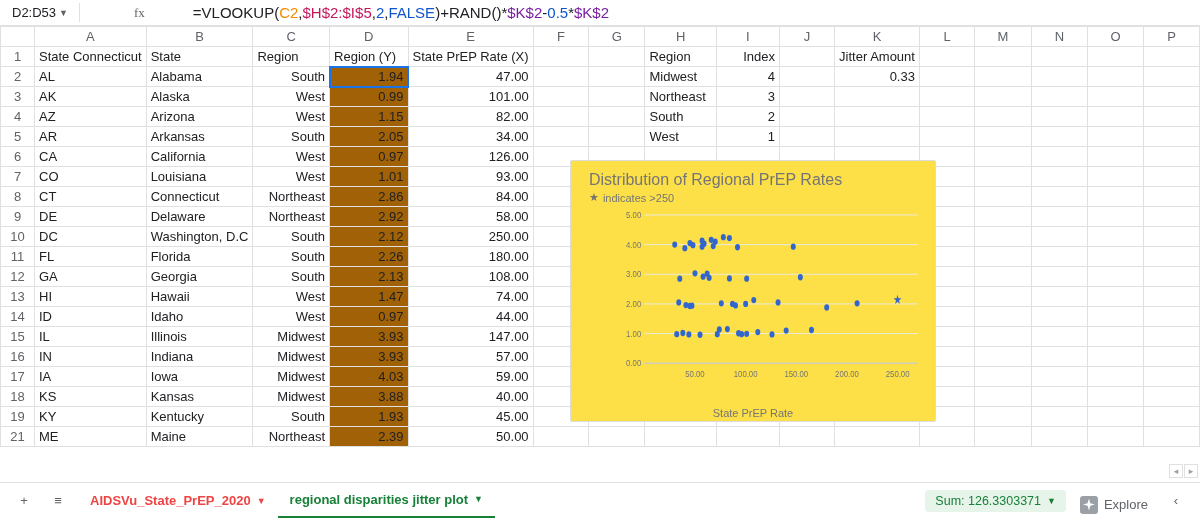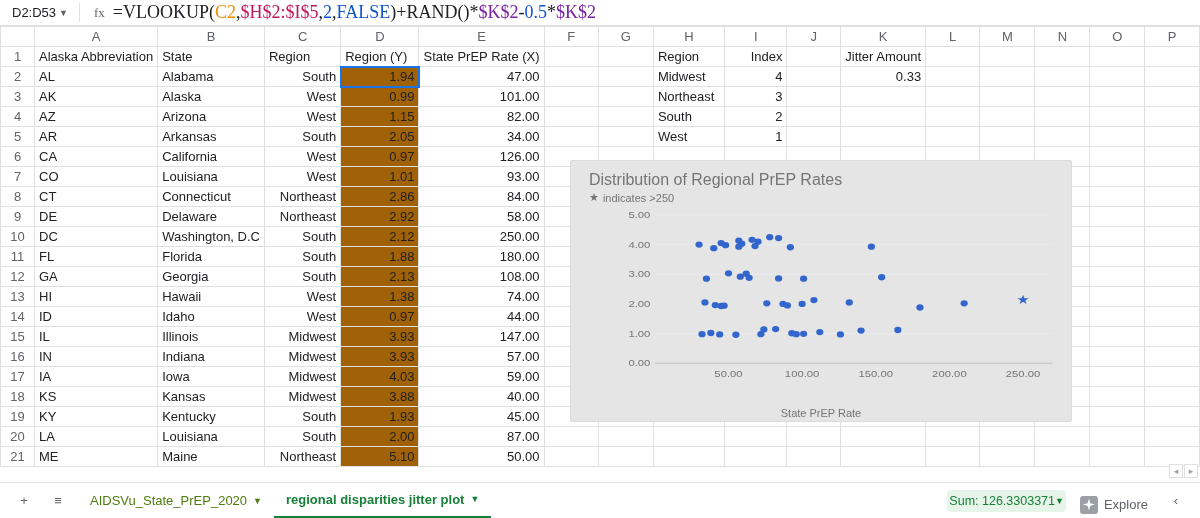--- a/index.html
+++ b/index.html
@@ -1,24 +1,24 @@
 <!DOCTYPE html>
 <html><head>
 <meta charset="utf-8">
 <style>
   * { box-sizing: border-box; }
   html, body { margin: 0; padding: 0; height: 100%; font-family: Arial, Helvetica, sans-serif; font-size: 13px; color: #202124; background: #fff; overflow: hidden; }
   
   
-  .formula-bar { display: flex; align-items: center; height: 26px; border-bottom: 1px solid #e0e0e0; padding: 0 6px; font-size: 13px; }
+  .formula-bar { display: flex; align-items: center; height: 26px; border-bottom: 1px solid #e0e0e0; padding: 0 6px; font-size: 13px; gap: 40px; }
   .name-box-wrap { display: flex; align-items: center; gap: 3px; padding: 2px 6px; border-right: 1px solid #e0e0e0; margin-right: 6px; min-width: 74px; }
   .name-box { font-size: 13px; color: #202124; }
   .name-dd { color: #5f6368; font-size: 9px; }
   .fx { font-family: serif; color: #5f6368; margin: 0 8px; }
-  .formula { font-family: Liberation Serif, serif; font-size: 18px; flex: 1; white-space: nowrap; }
+  .formula { font-family: Liberation Sans, sans-serif; font-size: 15px; flex: 1; white-space: nowrap; }
   .tok-fn { color: #202124; }
   .tok-cell { color: #f28b00; }
   .tok-range { color: #c2185b; }
   .tok-num { color: #1155cc; }
   .tok-bool { color: #1155cc; }
   .tok-k { color: #7b1fa2; }
 
   
   .grid-wrap { position: relative; overflow: auto; height: calc(100% - 26px - 36px); }
   table.grid { border-collapse: collapse; table-layout: fixed; font-size: 13px; }
@@ -28,36 +28,36 @@
   table.grid .rowhead { position: sticky; left: 0; background: #fff; text-align: center; width: 34px; min-width: 34px; max-width: 34px; }
   table.grid .corner { left: 0; top: 0; z-index: 3; }
   .colA { width: 84px; } .colB { width: 102px; } .colC { width: 82px; } .colD { width: 82px; } .colE { width: 118px; }
   .colX { width: 74px; }
   .right { text-align: right !important; }
   .sel-col { background: #e8eaed; border-bottom: 1px solid #e0e0e0; }
   .sel-cell { outline: 2px solid #1a73e8; outline-offset: -1px; background: #e8f0fe; }
   .sel-range { background: #a16207; }
 
   
-  .chart { position: absolute; left: 570px; top: 134px; width: 502px; height: 262px; border: 1px solid #dadce0; background: #e5e5e5; border-radius: 2px; overflow: hidden; }
+  .chart { position: absolute; left: 570px; top: 134px; width: 366px; height: 262px; border: 1px solid #dadce0; background: #fde047; border-radius: 2px; overflow: hidden; }
   .chart-title { font-size: 16px; color: #757575; padding: 10px 18px 0 18px; }
   .chart-sub { font-size: 11px; color: #757575; padding: 2px 18px 0 18px; display: flex; align-items: center; gap: 4px; }
   .chart-plot { position: absolute; left: 50px; top: 50px; right: 14px; bottom: 40px; }
   .chart-plot svg { width: 100%; height: 100%; }
   .chart-xlabel { position: absolute; left: 0; right: 0; bottom: 2px; text-align: center; font-size: 11px; color: #757575; }
 
   
   .tabbar { display: flex; align-items: center; height: 36px; border-top: 1px solid #e0e0e0; padding: 0 10px; font-size: 13px; gap: 6px; background: #fff; position: relative; }
   .tabbar .tab-btn { display: flex; align-items: center; justify-content: center; width: 28px; height: 28px; color: #5f6368; cursor: pointer; border-radius: 4px; }
-  .sheet-tab { display: flex; align-items: center; gap: 6px; padding: 0 12px; height: 36px; cursor: pointer; color: #4d7c0f; }
+  .sheet-tab { display: flex; align-items: center; gap: 6px; padding: 0 12px; height: 36px; cursor: pointer; color: #ef4444; font-weight: bold; }
   .sheet-tab.active { color: #188038; border-bottom: 3px solid #188038; margin-bottom: -1px; font-weight: 700; }
   .sheet-tab.active .dd { color: #188038; }
   .sheet-tab .dd { font-size: 9px; }
   .tabbar .spacer { flex: 1; }
-  .sum-chip { background: #e6f4ea; color: #188038; padding: 4px 2px; border-radius: 4px; display: flex; align-items: center; font-size: 12.5px; }
+  .sum-chip { background: #e6f4ea; color: #188038; padding: 4px 10px; border-radius: 4px; display: flex; align-items: center; gap: 6px; font-size: 12.5px; }
   .explore-btn { display: flex; align-items: center; gap: 6px; padding: 4px 8px; color: #5f6368; cursor: pointer; margin-top: 8px; }
   .explore-icon { width: 18px; height: 18px; background: #9aa0a6; border-radius: 3px; position: relative; }
   .explore-icon:before { content: ""; position: absolute; inset: 3px; background: #fff; clip-path: polygon(50% 0, 61% 39%, 100% 50%, 61% 61%, 50% 100%, 39% 61%, 0 50%, 39% 39%); }
 
   
   .hscroll { position: absolute; right: 2px; bottom: 40px; display: flex; gap: 1px; }
   .hscroll span { display: inline-flex; width: 14px; height: 14px; align-items: center; justify-content: center; font-size: 9px; color: #9aa0a6; border: 1px solid #e0e0e0; background: #fff; }
 </style>
 </head>
 <body>
@@ -109,21 +109,21 @@
           <th>L</th>
           <th>M</th>
           <th>N</th>
           <th>O</th>
           <th>P</th>
         </tr>
       </thead>
       <tbody>
         <tr>
           <th class="rowhead">1</th>
-          <td>Alaska Abbreviation</td>
+          <td>State Connecticut</td>
           <td>State</td>
           <td>Region</td>
           <td>Region (Y)</td>
           <td>State PrEP Rate (X)</td>
           <td></td>
           <td></td>
           <td>Region</td>
           <td class="right">Index</td>
           <td></td>
           <td class="right">Jitter Amount</td>
@@ -302,21 +302,21 @@
           <td></td>
           <td></td>
           <td></td>
           <td></td>
         </tr>
         <tr>
           <th class="rowhead">11</th>
           <td>FL</td>
           <td>Florida</td>
           <td class="right">South</td>
-          <td class="right sel-range">1.88</td>
+          <td class="right sel-range">2.26</td>
           <td class="right">180.00</td>
           <td></td>
           <td></td>
           <td></td>
           <td class="right"></td>
           <td></td>
           <td class="right"></td>
           <td></td>
           <td></td>
           <td></td>
@@ -340,21 +340,21 @@
           <td></td>
           <td></td>
           <td></td>
           <td></td>
         </tr>
         <tr>
           <th class="rowhead">13</th>
           <td>HI</td>
           <td>Hawaii</td>
           <td class="right">West</td>
-          <td class="right sel-range">1.38</td>
+          <td class="right sel-range">1.47</td>
           <td class="right">74.00</td>
           <td></td>
           <td></td>
           <td></td>
           <td class="right"></td>
           <td></td>
           <td class="right"></td>
           <td></td>
           <td></td>
           <td></td>
@@ -469,44 +469,25 @@
           <td class="right"></td>
           <td></td>
           <td class="right"></td>
           <td></td>
           <td></td>
           <td></td>
           <td></td>
           <td></td>
         </tr>
         <tr>
-          <th class="rowhead">20</th>
-          <td>LA</td>
-          <td>Louisiana</td>
-          <td class="right">South</td>
-          <td class="right sel-range">2.00</td>
-          <td class="right">87.00</td>
-          <td></td>
-          <td></td>
-          <td></td>
-          <td class="right"></td>
-          <td></td>
-          <td class="right"></td>
-          <td></td>
-          <td></td>
-          <td></td>
-          <td></td>
-          <td></td>
-        </tr>
-        <tr>
           <th class="rowhead">21</th>
           <td>ME</td>
           <td>Maine</td>
           <td class="right">Northeast</td>
-          <td class="right sel-range">5.10</td>
+          <td class="right sel-range">2.39</td>
           <td class="right">50.00</td>
           <td></td>
           <td></td>
           <td></td>
           <td class="right"></td>
           <td></td>
           <td class="right"></td>
           <td></td>
           <td></td>
           <td></td>

